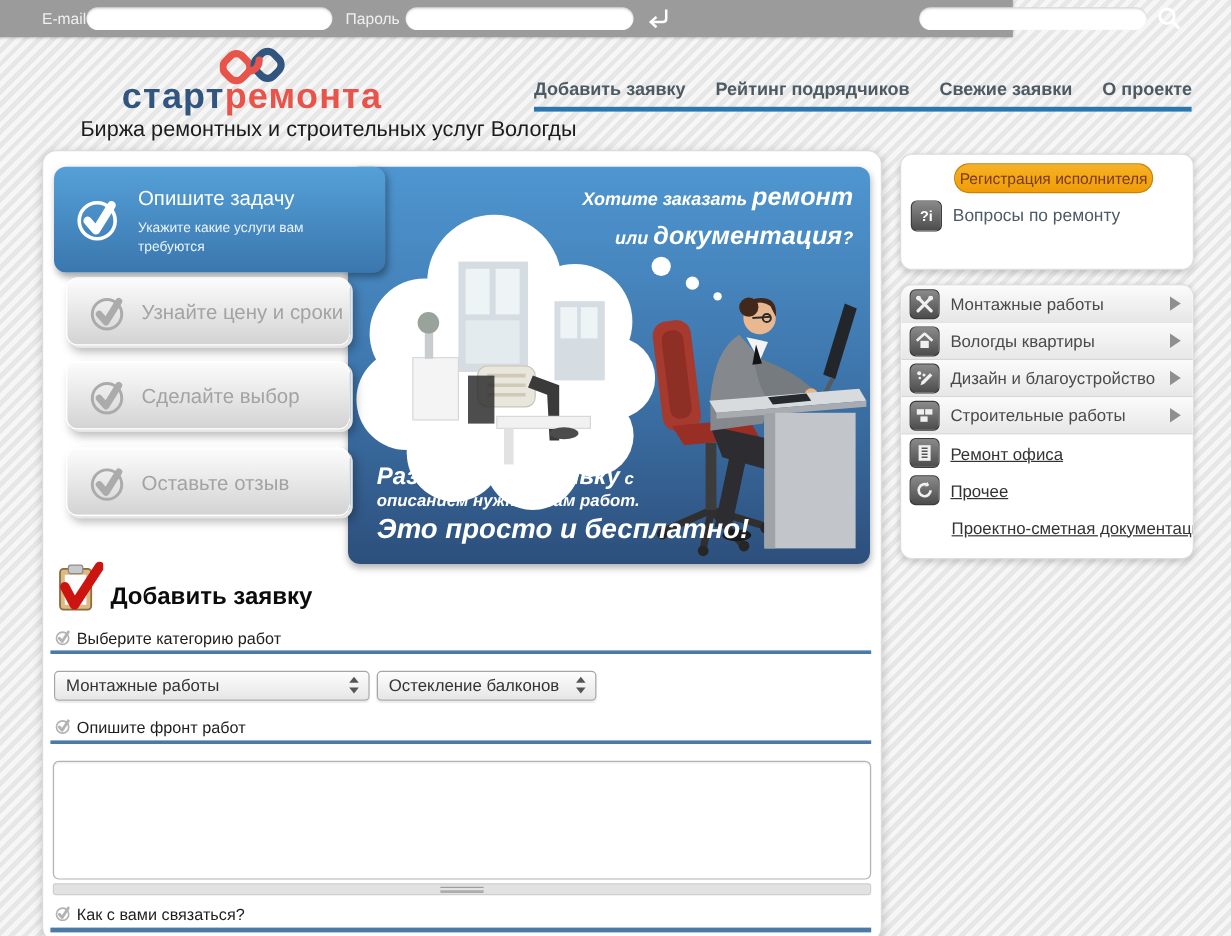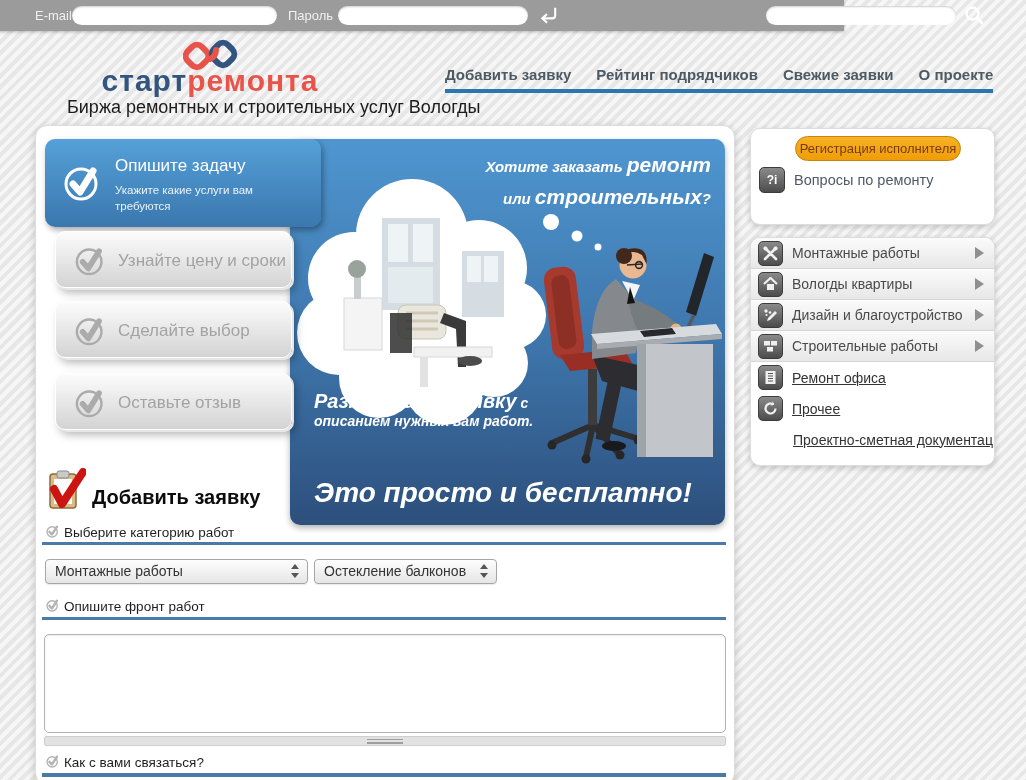--- a/index.html
+++ b/index.html
@@ -70,41 +70,41 @@
     box-shadow:2px 2px 0 #e6e6e6, 4px 5px 8px rgba(0,0,0,.28);
   }
   .step-gray .st-title { position:absolute; left:62px; top:0; line-height:57px; color:#a3a3a3; font-size:17px; white-space:nowrap; }
   #step2 { top:231px; } #step3 { top:301px; } #step4 { top:373px; }
   .check-icon { position:absolute; }
   .step-active .check-icon { left:15px; top:22px; width:44px; height:44px; color:#fff; }
   .step-gray .check-icon { left:16px; top:11px; width:36px; height:36px; color:#ababab; }
 
   
   .banner {
-    position:absolute; left:290px; top:139px; width:435px; height:386px;
+    position:absolute; left:290px; top:139px; width:435px; height:331px;
     border-radius:10px; overflow:hidden; z-index:5;
     background:linear-gradient(180deg,#4f96d0 0%,#3e76ac 52%,#2d4f7c 100%);
     box-shadow:0 3px 6px rgba(0,0,0,.3);
   }
   .banner-q {
     position:absolute; right:14px; top:10px; text-align:right;
     color:#fff; font-style:italic; font-weight:bold; font-size:15px; line-height:1.5;
   }
   .banner-q .big { font-size:21px; }
   .cloud-svg { position:absolute; left:4px; top:24px; width:252px; height:262px; }
   .dots-svg { position:absolute; left:248px; top:70px; width:80px; height:50px; }
   .man-svg { position:absolute; left:246px; top:100px; width:187px; height:231px; }
   .banner-cta {
     position:absolute; left:24px; bottom:14px; color:#fff;
     font-style:italic; font-weight:bold;
   }
   .banner-cta .l1 { font-size:20px; line-height:1.2; }
   .banner-cta .l1 .sm { font-size:14px; }
   .banner-cta .l2 { font-size:14px; line-height:1.25; }
-  .banner-cta .l3 { font-size:28px; line-height:1.3;margin-top:44px; }
+  .banner-cta .l3 { font-size:23px; line-height:1.3; }
 
   
   .clipboard-svg { position:absolute; left:46px; top:468px; width:40px; height:44px; z-index:11; }
   .form-title { position:absolute; left:92px; top:486px; font-size:20px; font-weight:bold; color:#0c0c0c; z-index:11; }
   .form-label { position:absolute; font-size:13.5px; color:#1e1e1e; z-index:11; }
   .form-check { position:absolute; width:15px; height:15px; color:#b3b3b3; z-index:11; }
   .blue-line { position:absolute; left:42px; width:684px; height:3px; background:#4a7aa8; z-index:11; }
   #lbl1 { left:64px; top:525px; } #chk1 { left:45px; top:524px; }
   #line1 { top:542px; }
   #lbl2 { left:64px; top:599px; } #chk2 { left:45px; top:598px; }
@@ -321,21 +321,21 @@
     <line x1="158" y1="76" x2="150" y2="92" stroke="#555a60" stroke-width="3.5"></line>
     <ellipse cx="149" cy="93" rx="11" ry="3.2" fill="#3a3f45"></ellipse>
     <polygon points="55,95 180,85 186,95 61,105" fill="#d8dbde"></polygon>
     <polygon points="61,105 186,95 186,100 61,110" fill="#a8acb0"></polygon>
     <rect x="101" y="105" width="76" height="113" fill="#c2c6ca"></rect>
     <rect x="101" y="105" width="9" height="113" fill="#9fa4a9"></rect>
     <polygon points="104,92 136,89 140,95 108,98" fill="#26292d"></polygon>
   </svg>
   <div class="banner-q">
     <div><span>Хотите заказать </span><span class="big">ремонт</span></div>
-    <div><span>или </span><span class="big">строительных</span><span>?</span></div>
+    <div><span>или </span><span class="big">документация</span><span>?</span></div>
   </div>
   <div class="banner-cta">
     <div class="l1"><span>Разместите заявку</span><span class="sm"> с</span></div>
     <div class="l2">описанием нужных вам работ.</div>
     <div class="l3">Это просто и бесплатно!</div>
   </div>
 </div>
 
 <svg class="clipboard-svg" viewBox="0 0 40 44">
   <rect x="4" y="6" width="26" height="34" rx="3" fill="#dcb985" stroke="#8a6d3b" stroke-width="1.5"></rect>

